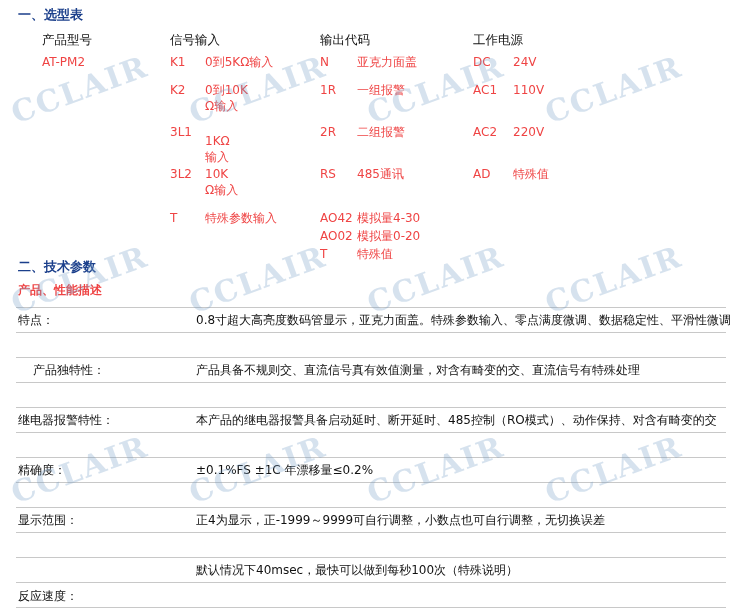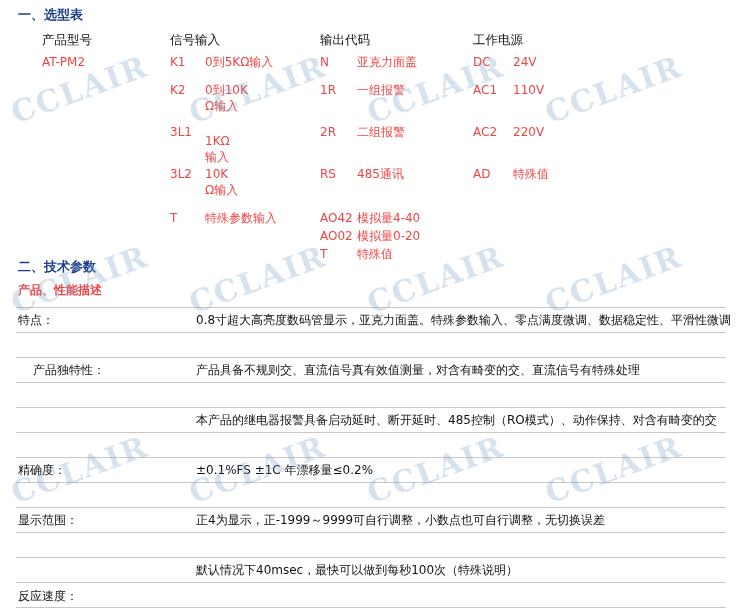--- a/index.html
+++ b/index.html
@@ -147,21 +147,21 @@
   <div class="cell" style="left:320px; top:60px;">1R</div>
   <div class="cell" style="left:357px; top:60px;">一组报警</div>
 
   <div class="cell" style="left:320px; top:102px;">2R</div>
   <div class="cell" style="left:357px; top:102px;">二组报警</div>
 
   <div class="cell" style="left:320px; top:144px;">RS</div>
   <div class="cell" style="left:357px; top:144px;">485通讯</div>
 
   <div class="cell" style="left:320px; top:188px;">AO42</div>
-  <div class="cell" style="left:357px; top:188px;">模拟量4-40</div>
+  <div class="cell" style="left:357px; top:188px;">模拟量4-30</div>
 
   <div class="cell" style="left:320px; top:206px;">AO02</div>
   <div class="cell" style="left:357px; top:206px;">模拟量0-20</div>
 
   <div class="cell" style="left:320px; top:224px;">T</div>
   <div class="cell" style="left:357px; top:224px;">特殊值</div>
 
   <div class="cell" style="left:473px; top:32px;">DC</div>
   <div class="cell" style="left:513px; top:32px;">24V</div>
 
@@ -188,20 +188,21 @@
   </div>
   <div class="rule" style="top:44px;"></div>
 
   <div class="spec-row">
     <div class="spec-label" style="top:49px;margin-left:15px;">产品独特性：</div>
     <div class="spec-value" style="top:49px;">产品具备不规则交、直流信号真有效值测量，对含有畸变的交、直流信号有特殊处理</div>
   </div>
   <div class="rule" style="top:69px;"></div>
 
   <div class="spec-row">
+    <div class="spec-label" style="top:74px;">继电器报警特性：</div>
     <div class="spec-value" style="top:74px;">本产品的继电器报警具备启动延时、断开延时、485控制（RO模式）、动作保持、对含有畸变的交</div>
   </div>
   <div class="rule" style="top:94px;"></div>
 
   <div class="spec-row">
     <div class="spec-label" style="top:99px;">精确度：</div>
     <div class="spec-value" style="top:99px;">±0.1%FS ±1C 年漂移量≤0.2%</div>
   </div>
   <div class="rule" style="top:119px;"></div>
 

